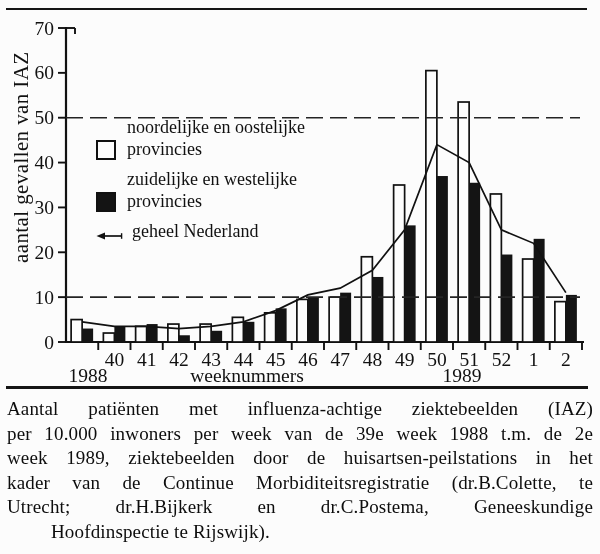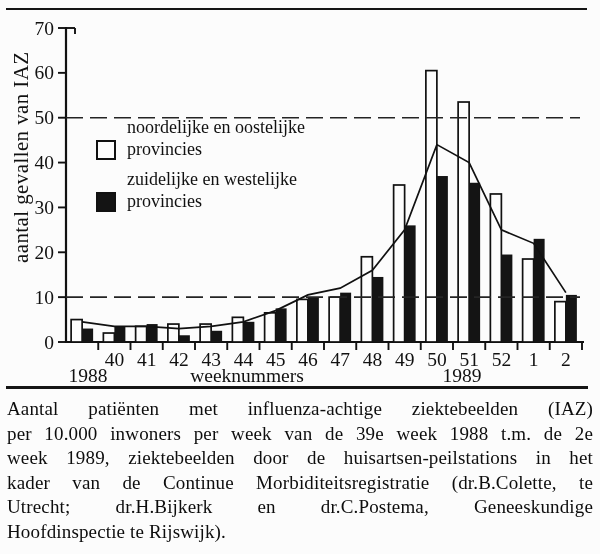--- a/index.html
+++ b/index.html
@@ -25,21 +25,21 @@
   .legend-row{display:flex;align-items:flex-end;margin-bottom:8px;}
   .lg-marker{width:16px;height:16px;border:2.3px solid #111;flex:0 0 auto;
       margin-top:3px;margin-right:11px;background:#fdfdfd;}
   .lg-marker.filled{background:#141414;}
   .lg-arrow{flex:0 0 auto;margin-top:7px;margin-right:8px;}
   .lg-label{font-size:18px;line-height:22px;max-width:222px;}
 
   #caption{position:absolute;left:7px;top:397px;width:586px;}
   .caption-line{font-size:19px;line-height:24.5px;letter-spacing:.15px;
       text-align:justify;text-align-last:justify;white-space:normal;color:#0d0d0d;}
-  .caption-line.last{text-align-last:left;}
+  .caption-line.last{text-align-last:left;margin-left:44px;}
 </style>
 </head>
 <body>
 
 <div id="page">
 
   <div id="top-rule" class="rule"></div>
 
   <svg id="plot" width="600" height="394" viewBox="0 0 600 394">
     <line class="axis" x1="66" y1="27" x2="66" y2="343"></line>
@@ -145,20 +145,28 @@
 
   <div id="legend">
     <div class="legend-row">
       <span class="lg-marker"></span>
       <span class="lg-label">noordelijke en oostelijke provincies</span>
     </div>
     <div class="legend-row">
       <span class="lg-marker filled"></span>
       <span class="lg-label">zuidelijke en westelijke provincies</span>
     </div>
+    <div class="legend-row">
+      <svg class="lg-arrow" width="28" height="12" viewBox="0 0 28 12">
+        <polygon points="0.5,6 9,2.6 9,9.4" fill="#111"></polygon>
+        <line x1="7" y1="6" x2="26" y2="6" stroke="#111" stroke-width="1.7"></line>
+        <line x1="25.6" y1="3.2" x2="25.6" y2="8.8" stroke="#111" stroke-width="1.4"></line>
+      </svg>
+      <span class="lg-label">geheel Nederland</span>
+    </div>
   </div>
 
   <div id="divider-rule" class="rule"></div>
 
   <div id="caption">
     <div class="caption-line">Aantal patiënten met influenza-achtige ziektebeelden (IAZ)</div>
     <div class="caption-line">per 10.000 inwoners per week van de 39e week 1988 t.m. de 2e</div>
     <div class="caption-line">week 1989, ziektebeelden door de huisartsen-peilstations in het</div>
     <div class="caption-line">kader van de Continue Morbiditeitsregistratie (dr.B.Colette, te</div>
     <div class="caption-line">Utrecht; dr.H.Bijkerk en dr.C.Postema, Geneeskundige</div>

